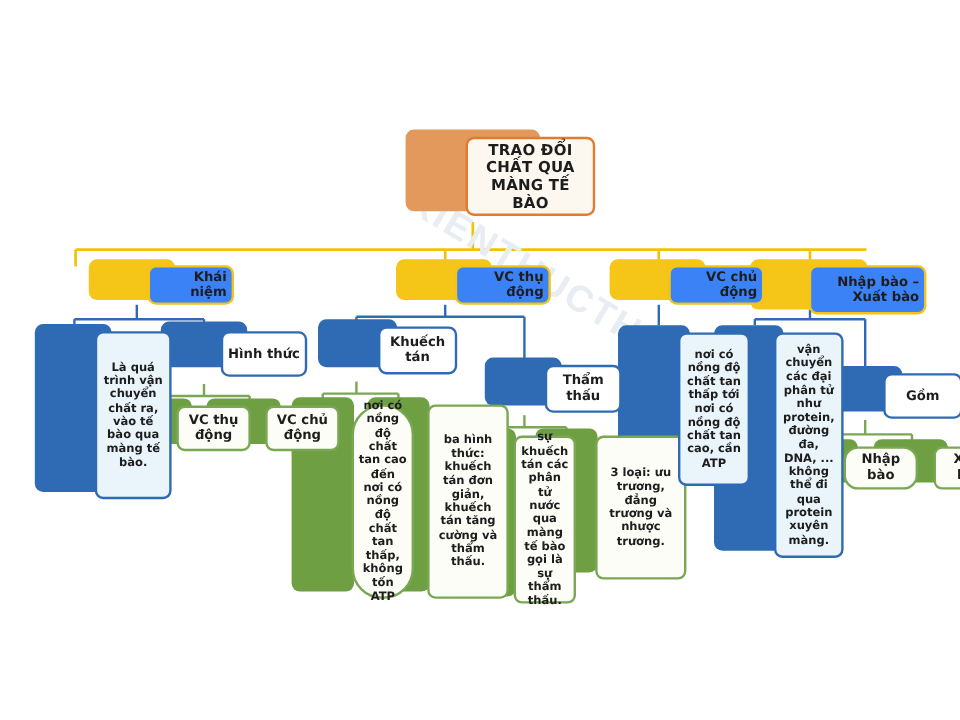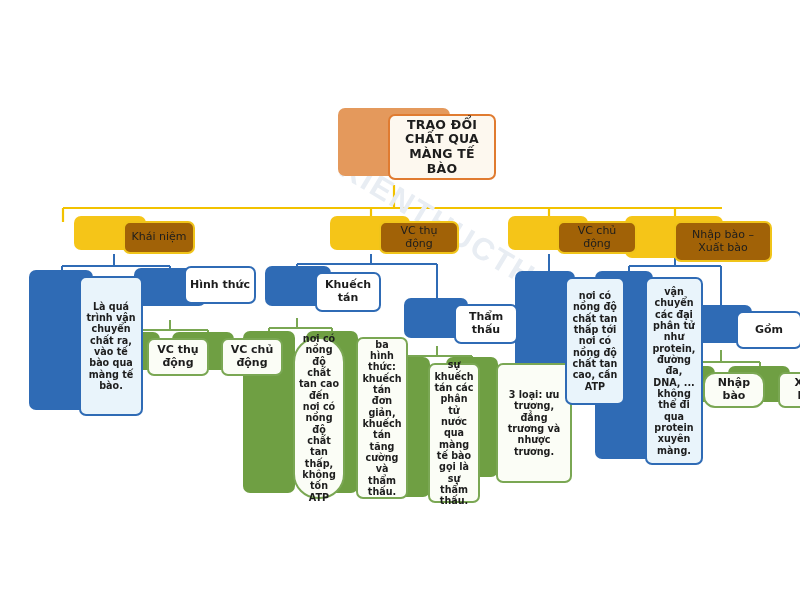--- a/index.html
+++ b/index.html
@@ -58,25 +58,26 @@
     background: #fdf8ef;
     border-color: #e07b30;
     font-weight: 700;
     font-size: 12.5px;
     color: #1d1d1d;
     letter-spacing: .2px;
   }
   .s-root { background: #e4995c; }
   
   .n-gold {
-    background: #a16207;
+    background: #3b82f6;
     border-color: #f0c419;
-    font-weight: 400;
+    font-weight: 700;
     font-size: 11px;
     color: #1d1d1d;
+    text-align: right;
   }
   .s-gold { background: #f5c518; }
   
   .n-blue {
     background: #ffffff;
     border-color: #2f6bb5;
     font-weight: 700;
     font-size: 11px;
     color: #1d1d1d;
   }
@@ -184,36 +185,36 @@
   <div class="shadow s-gold" style="left:508px;top:216px;width:80px;height:34px;"></div>
   <div class="node n-gold" style="left:513px;top:221px;width:80px;height:33px;">VC chủ động</div>
 
   <div class="shadow s-gold" style="left:625px;top:216px;width:98px;height:42px;"></div>
   <div class="node n-gold" style="left:630px;top:221px;width:98px;height:41px;">Nhập bào – Xuất bào</div>
 
   <div class="shadow s-blue" style="left:29px;top:270px;width:64px;height:140px;"></div>
   <div class="node n-bluetext" style="left:35px;top:276px;width:64px;height:140px;">Là quá trình vận chuyển chất ra, vào tế bào qua màng tế bào.</div>
 
   <div class="shadow s-blue" style="left:134px;top:268px;width:72px;height:38px;"></div>
-  <div class="node n-blue" style="left:140px;top:266px;width:72px;height:38px;">Hình thức</div>
+  <div class="node n-blue" style="left:140px;top:276px;width:72px;height:38px;">Hình thức</div>
 
   <div class="shadow s-green" style="left:98px;top:332px;width:62px;height:38px;"></div>
   <div class="node n-green n-greenlabel" style="left:103px;top:338px;width:62px;height:38px;">VC thụ động</div>
 
   <div class="shadow s-green" style="left:172px;top:332px;width:62px;height:38px;"></div>
   <div class="node n-green n-greenlabel" style="left:177px;top:338px;width:62px;height:38px;">VC chủ động</div>
 
   <div class="shadow s-blue" style="left:265px;top:266px;width:66px;height:40px;"></div>
   <div class="node n-blue" style="left:271px;top:272px;width:66px;height:40px;">Khuếch tán</div>
 
   <div class="shadow s-green" style="left:243px;top:331px;width:52px;height:162px;"></div>
   <div class="node n-green" style="left:249px;top:337px;width:52px;height:162px;border-radius:25px;">nơi có nồng độ chất tan cao đến nơi có nồng độ chất tan thấp, không tốn ATP</div>
 
   <div class="shadow s-green" style="left:306px;top:331px;width:52px;height:162px;"></div>
-  <div class="node n-green" style="left:312px;top:337px;width:52px;height:162px;">ba hình thức: khuếch tán đơn giản, khuếch tán tăng cường và thẩm thấu.</div>
+  <div class="node n-green" style="left:312px;top:337px;width:68px;height:162px;">ba hình thức: khuếch tán đơn giản, khuếch tán tăng cường và thẩm thấu.</div>
 
   <div class="shadow s-blue" style="left:404px;top:298px;width:64px;height:40px;"></div>
   <div class="node n-blue" style="left:410px;top:304px;width:64px;height:40px;">Thẩm thấu</div>
 
   <div class="shadow s-green" style="left:378px;top:357px;width:52px;height:140px;"></div>
   <div class="node n-green" style="left:384px;top:363px;width:52px;height:140px;">sự khuếch tán các phân tử nước qua màng tế bào gọi là sự thẩm thấu.</div>
 
   <div class="shadow s-green" style="left:446px;top:357px;width:52px;height:120px;"></div>
   <div class="node n-green" style="left:452px;top:363px;width:76px;height:120px;">3 loại: ưu trương, đẳng trương và nhược trương.</div>
 

